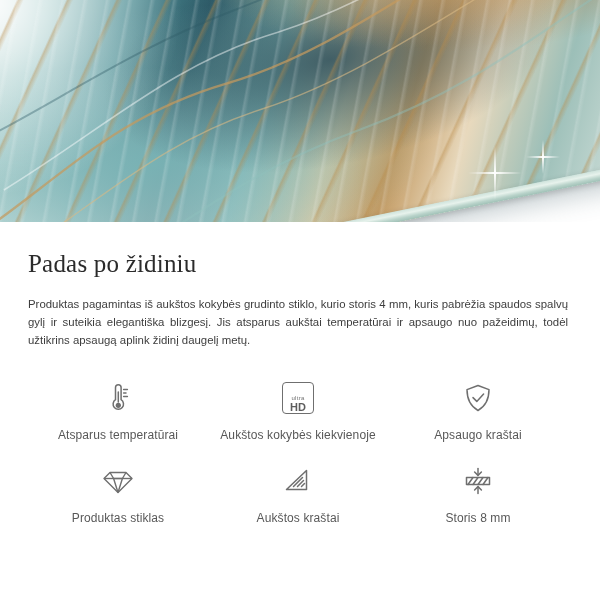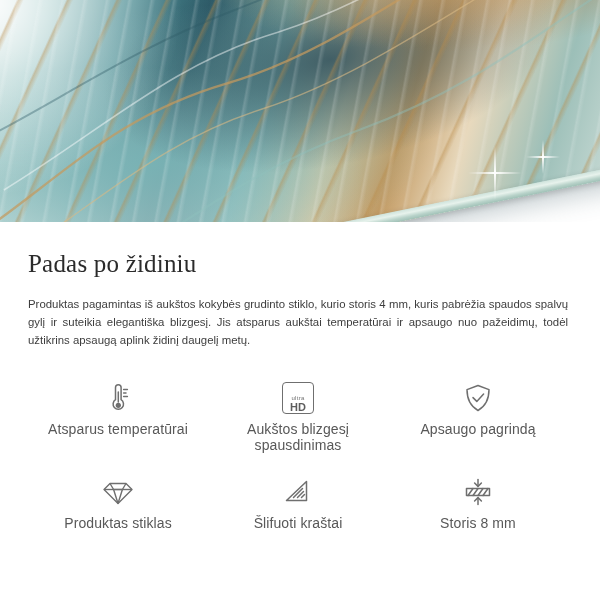--- a/index.html
+++ b/index.html
@@ -179,21 +179,22 @@
   }
   .feature-icon {
     width: 46px;
     height: 46px;
     display: flex;
     align-items: center;
     justify-content: center;
     color: #6f6f6f;
   }
   .feature-label {
-    font-size: 14px;
+    margin-top: 7px;
+    font-size: 12px;
     color: #585858;
     text-align: center;
     letter-spacing: 0.1px;
   }
   .ultrahd {
     width: 30px;
     height: 30px;
     border: 1.6px solid #6f6f6f;
     border-radius: 4px;
     display: flex;
@@ -263,31 +264,31 @@
         <div class="feature-label">Atsparus temperatūrai</div>
       </div>
 
       <div class="feature">
         <div class="feature-icon">
           <div class="ultrahd">
             <span class="u-top">ultra</span>
             <span class="u-bot">HD</span>
           </div>
         </div>
-        <div class="feature-label">Aukštos blizgesį spausdinimas</div>
+        <div class="feature-label">Aukštos kokybės kiekvienoje</div>
       </div>
 
       <div class="feature">
         <div class="feature-icon">
           <svg width="34" height="34" viewBox="0 0 34 34" fill="none" stroke="#6f6f6f" stroke-width="1.5" stroke-linecap="round" stroke-linejoin="round">
             <path d="M17 4.5 L28 8.6 C28 18 24 25.6 17 29.5 C10 25.6 6 18 6 8.6 Z"></path>
             <polyline points="12,16.6 15.8,20.4 22.6,13"></polyline>
           </svg>
         </div>
-        <div class="feature-label">Apsaugo pagrindą</div>
+        <div class="feature-label">Apsaugo kraštai</div>
       </div>
 
       <div class="feature">
         <div class="feature-icon">
           <svg width="34" height="34" viewBox="0 0 34 34" fill="none" stroke="#6f6f6f" stroke-width="1.4" stroke-linejoin="round">
             <path d="M9 8.5 H25 L31 14.5 L17 28.5 L3 14.5 Z"></path>
             <path d="M3 14.5 H31"></path>
             <path d="M9 8.5 L12.6 14.5 L17 28.5"></path>
             <path d="M25 8.5 L21.4 14.5 L17 28.5"></path>
             <path d="M12.6 14.5 H21.4"></path>
@@ -298,21 +299,21 @@
 
       <div class="feature">
         <div class="feature-icon">
           <svg width="34" height="34" viewBox="0 0 34 34" fill="none" stroke="#6f6f6f" stroke-width="1.5" stroke-linecap="round" stroke-linejoin="round">
             <path d="M5.5 25.5 L25.5 25.5 L25.5 6.5 Z"></path>
             <line x1="12.5" y1="22.5" x2="21.5" y2="13.5"></line>
             <line x1="16.5" y1="22.5" x2="22.5" y2="16.5"></line>
             <line x1="20.5" y1="22.5" x2="23.5" y2="19.5"></line>
           </svg>
         </div>
-        <div class="feature-label">Šlifuoti kraštai</div>
+        <div class="feature-label">Aukštos kraštai</div>
       </div>
 
       <div class="feature">
         <div class="feature-icon">
           <svg width="34" height="34" viewBox="0 0 34 34" fill="none" stroke="#6f6f6f" stroke-width="1.5" stroke-linecap="round" stroke-linejoin="round">
             <line x1="17" y1="4.5" x2="17" y2="11"></line>
             <polyline points="13.6,8 17,11.4 20.4,8"></polyline>
             <rect x="5.5" y="13.5" width="23" height="7"></rect>
             <line x1="7" y1="20.5" x2="12" y2="13.5"></line>
             <line x1="12" y1="20.5" x2="17" y2="13.5"></line>

